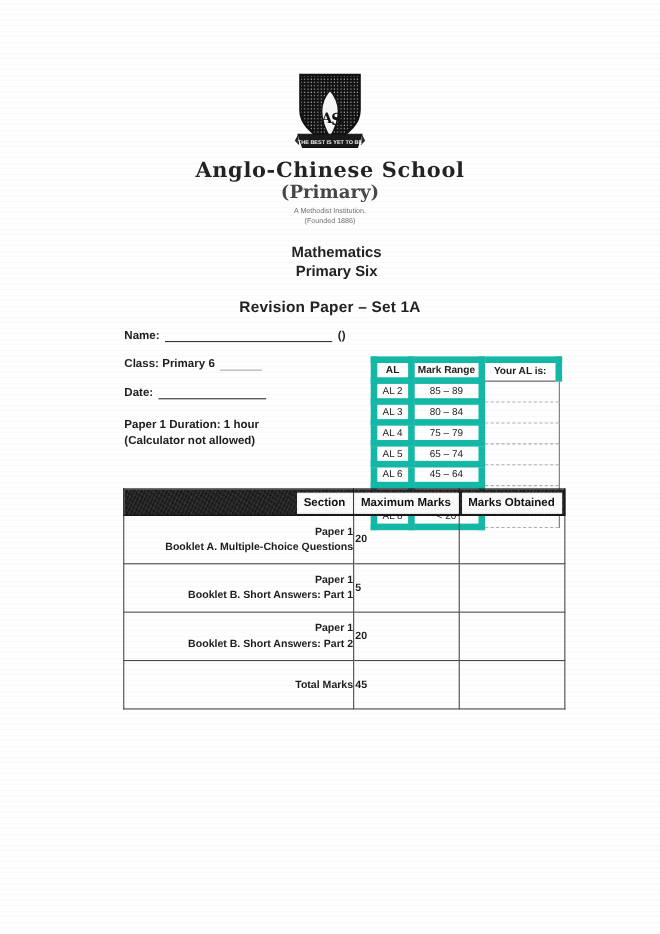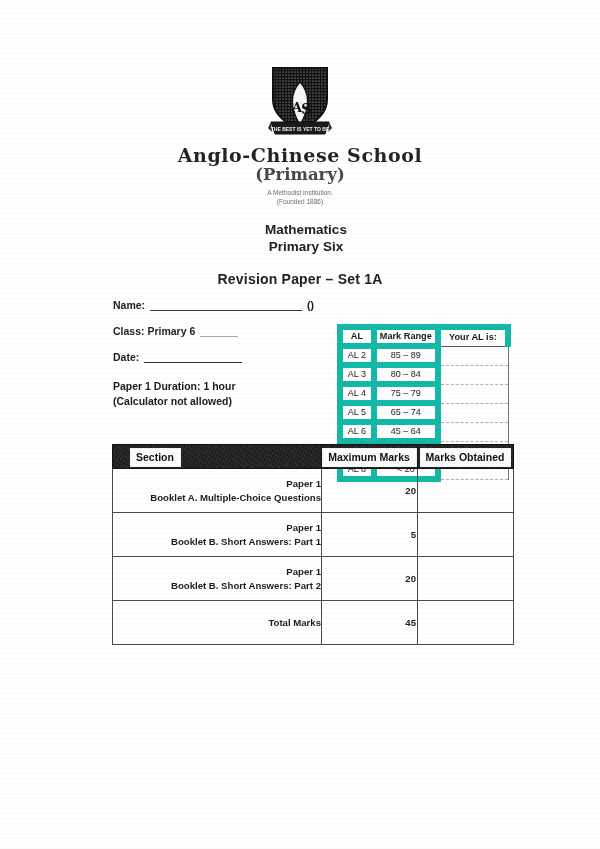--- a/index.html
+++ b/index.html
@@ -202,21 +202,21 @@
   .hdr-chip {
     display: inline-block;
     background: #fbfbfb;
     color: #111;
     font-size: 10.5px;
     font-weight: 700;
     padding: 2px 6px 2px 5px;
     line-height: 13px;
     border: 1px solid #f4f4f4;
   }
-  .mt-head .cell-section { padding-left: 17px; text-align: left; }
+  .mt-head .cell-section { padding-left: 3px; text-align: right; }
   .mt-head .cell-max { text-align: center; }
   .mt-head .cell-obt { text-align: center; }
 
   .col-section { width: 209px; }
   .col-max     { width: 96px; }
   .col-obt     { width: 96px; }
 
   .mt-body td {
     height: 35px;
     font-size: 9.6px;
@@ -224,21 +224,21 @@
     color: #1d1d1d;
   }
   .sec-cell {
     padding: 4px 0 4px 7px;
     line-height: 1.45;
     text-align: right;
   }
   .sec-line1 { font-weight: 700; }
   .sec-line2 { font-weight: 700; }
   .max-cell {
-    text-align: right;
+    text-align: left;
     font-size: 10px;
     font-weight: 700;
     border-left: 1px solid #5a5a5a;
     border-right: 1px solid #5a5a5a;
   }
   .obt-cell { border-left: 1px solid #5a5a5a; }
   .total-cell {
     padding-left: 7px;
     font-size: 10.5px;
     font-weight: 700;

